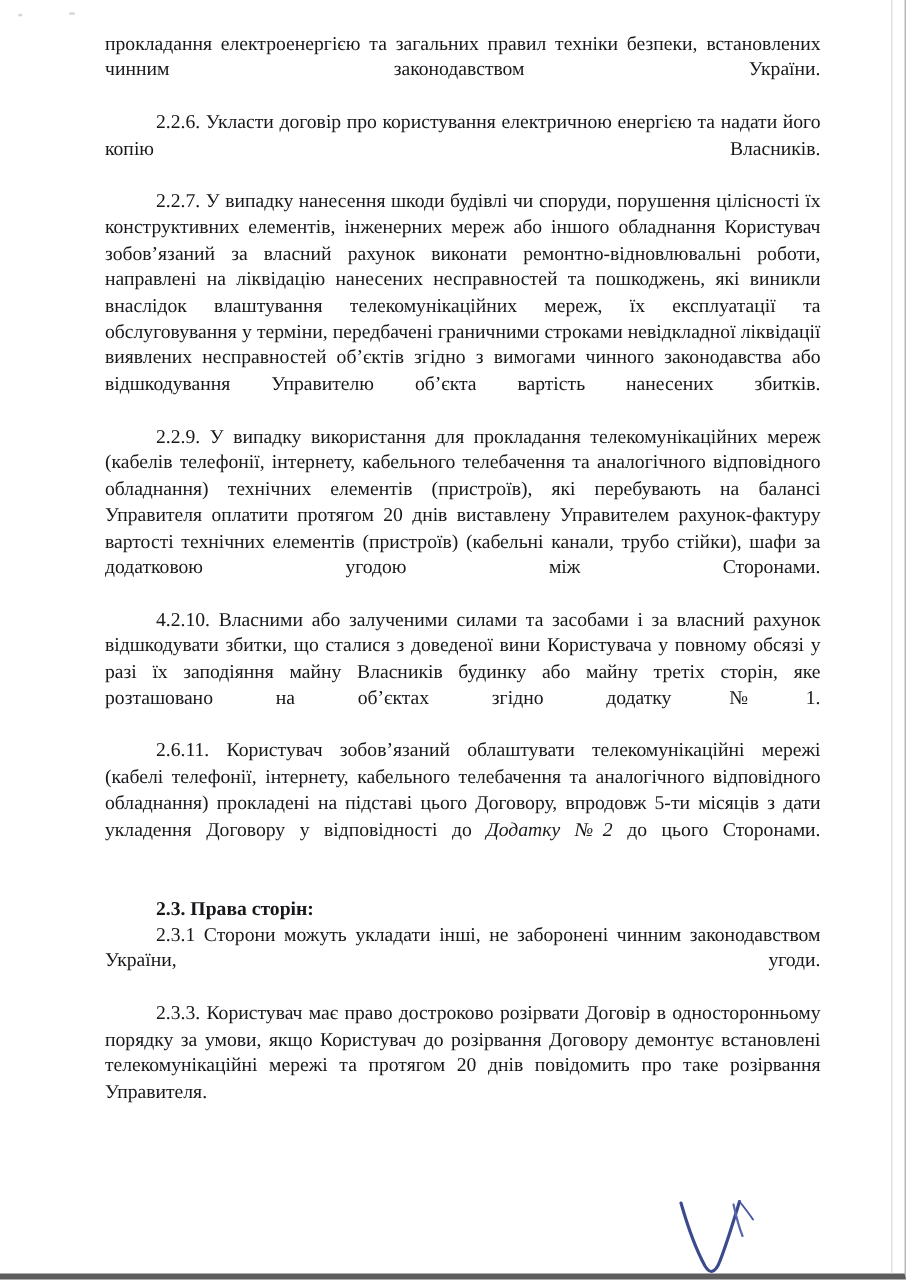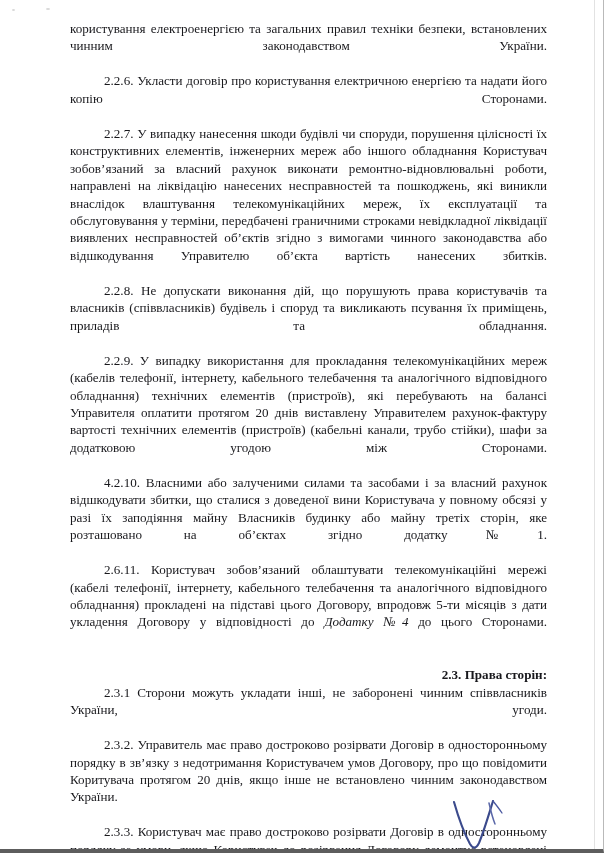--- a/index.html
+++ b/index.html
@@ -68,21 +68,21 @@
     content: "";
     display: inline-block;
     width: 100%;
   }
 
   h3.subheading {
     margin: 0;
     font-size: 13.1px;
     line-height: 17.45px;
     font-weight: bold;
-    text-align: right;
+    text-align: left;
     text-indent: 34px;
   }
 
   .spacer-sm { height: 9px; }
 
   .ital { font-style: italic; }
 
   
   .signature {
     position: absolute;
@@ -102,32 +102,30 @@
 </style>
 </head>
 <body>
 
 <div class="page">
 
   <div class="scan-speck" style="left:12px; top:9px; width:3px; height:2px;"></div>
   <div class="scan-speck" style="left:46px; top:8px; width:4px; height:2px;"></div>
 
   <div class="doc-body" id="doc-body">
-      <p class="para noindent" id="p-2-2-5-tail">користування електроенергією та загальних правил техніки безпеки, встановлених чинним законодавством України.</p>
-      <p class="para" id="p-2-2-6">2.2.6. Укласти договір про користування електричною енергією та надати його копію Сторонами.</p>
+      <p class="para noindent" id="p-2-2-5-tail">прокладання електроенергією та загальних правил техніки безпеки, встановлених чинним законодавством України.</p>
+      <p class="para" id="p-2-2-6">2.2.6. Укласти договір про користування електричною енергією та надати його копію Власників.</p>
       <p class="para" id="p-2-2-7">2.2.7. У випадку нанесення шкоди будівлі чи споруди, порушення цілісності їх конструктивних елементів, інженерних мереж або іншого обладнання Користувач зобов’язаний за власний рахунок виконати ремонтно-відновлювальні роботи, направлені на ліквідацію нанесених несправностей та пошкоджень, які виникли внаслідок влаштування телекомунікаційних мереж, їх експлуатації та обслуговування у терміни, передбачені граничними строками невідкладної ліквідації виявлених несправностей об’єктів згідно з вимогами чинного законодавства або відшкодування Управителю об’єкта вартість нанесених збитків.</p>
-      <p class="para" id="p-2-2-8">2.2.8. Не допускати виконання дій, що порушують права користувачів та власників (співвласників) будівель і споруд та викликають псування їх приміщень, приладів та обладнання.</p>
       <p class="para" id="p-2-2-9">2.2.9. У випадку використання для прокладання телекомунікаційних мереж (кабелів телефонії, інтернету, кабельного телебачення та аналогічного відповідного обладнання) технічних елементів (пристроїв), які перебувають на балансі Управителя оплатити протягом 20  днів виставлену Управителем рахунок-фактуру вартості технічних елементів (пристроїв) (кабельні канали, трубо стійки), шафи за додатковою угодою між Сторонами.</p>
       <p class="para" id="p-2-2-10">4.2.10. Власними або залученими силами та засобами і за власний рахунок відшкодувати збитки, що сталися з доведеної вини Користувача у повному обсязі у разі їх заподіяння майну Власників будинку або майну третіх сторін, яке розташовано на об’єктах згідно додатку№1.</p>
-      <p class="para" id="p-2-2-11"><span>2.6.11. Користувач зобов’язаний облаштувати телекомунікаційні мережі (кабелі телефонії, інтернету, кабельного телебачення та аналогічного відповідного обладнання) прокладені на підставі цього Договору, впродовж 5-ти місяців  з дати укладення Договору у відповідності до </span><span class="ital">Додатку №4</span><span> до цього Сторонами.</span></p>
+      <p class="para" id="p-2-2-11"><span>2.6.11. Користувач зобов’язаний облаштувати телекомунікаційні мережі (кабелі телефонії, інтернету, кабельного телебачення та аналогічного відповідного обладнання) прокладені на підставі цього Договору, впродовж 5-ти місяців  з дати укладення Договору у відповідності до </span><span class="ital">Додатку №2</span><span> до цього Сторонами.</span></p>
       <div class="spacer-sm"></div>
       <div class="spacer-sm"></div>
       <h3 class="subheading" id="h-2-3">2.3. Права сторін:</h3>
-      <p class="para" id="p-2-3-1">2.3.1 Сторони можуть укладати інші, не заборонені чинним співвласників України, угоди.</p>
-      <p class="para" id="p-2-3-2">2.3.2. Управитель має право достроково розірвати Договір в односторонньому порядку в зв’язку з недотримання Користувачем умов Договору, про що повідомити Коритувача протягом 20 днів, якщо інше не встановлено чинним законодавством України.</p>
+      <p class="para" id="p-2-3-1">2.3.1 Сторони можуть укладати інші, не заборонені чинним законодавством України, угоди.</p>
       <p class="para" id="p-2-3-3">2.3.3. Користувач має право достроково розірвати Договір в односторонньому порядку за умови, якщо Користувач до розірвання Договору демонтує встановлені телекомунікаційні мережі та протягом 20 днів повідомить про таке розірвання Управителя.</p>
     </div>
 
   <svg class="signature" viewBox="0 0 64 52" xmlns="http://www.w3.org/2000/svg" aria-hidden="true">
     <path d="M6 2 C 10 16, 16 33, 22 44 C 25 49, 28 49, 31 43 C 36 31, 41 14, 45 1" fill="none" stroke="#3b4a8c" stroke-width="2.1" stroke-linecap="round"></path>
     <path d="M41 3 C 43 12, 45 19, 47 24" fill="none" stroke="#5a67a8" stroke-width="1.5" stroke-linecap="round"></path>
     <path d="M45 1 C 49 6, 52 10, 54 13" fill="none" stroke="#4a58a0" stroke-width="1.3" stroke-linecap="round"></path>
   </svg>
 
 </div>

